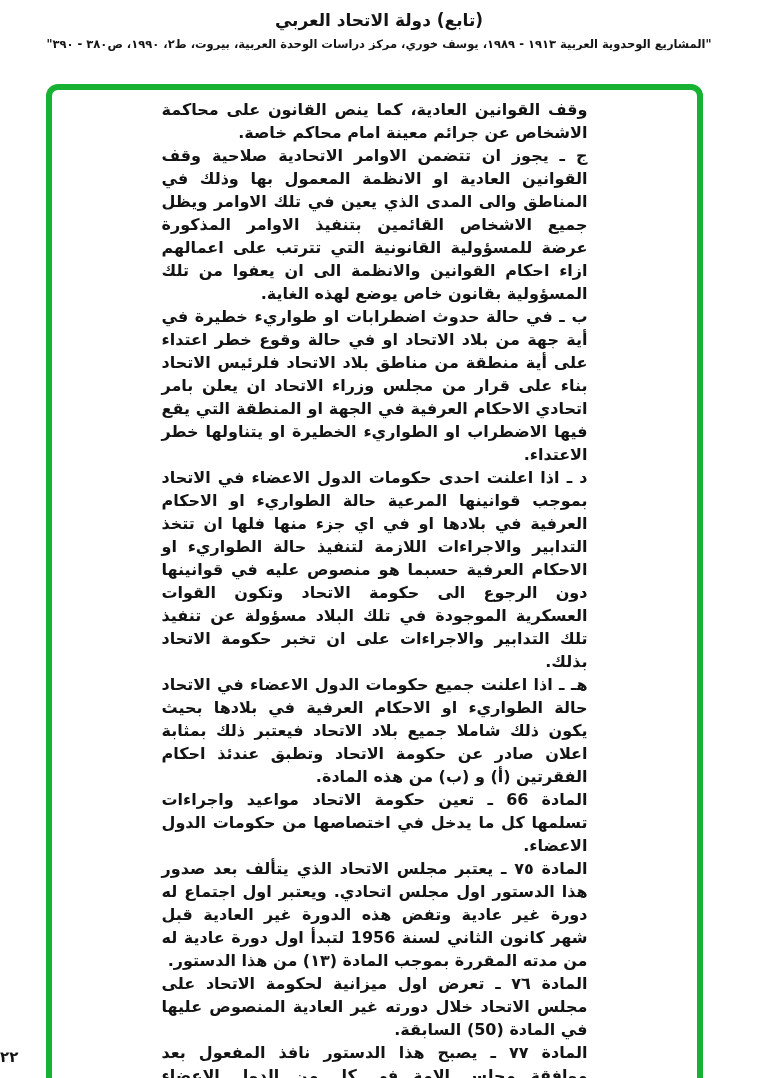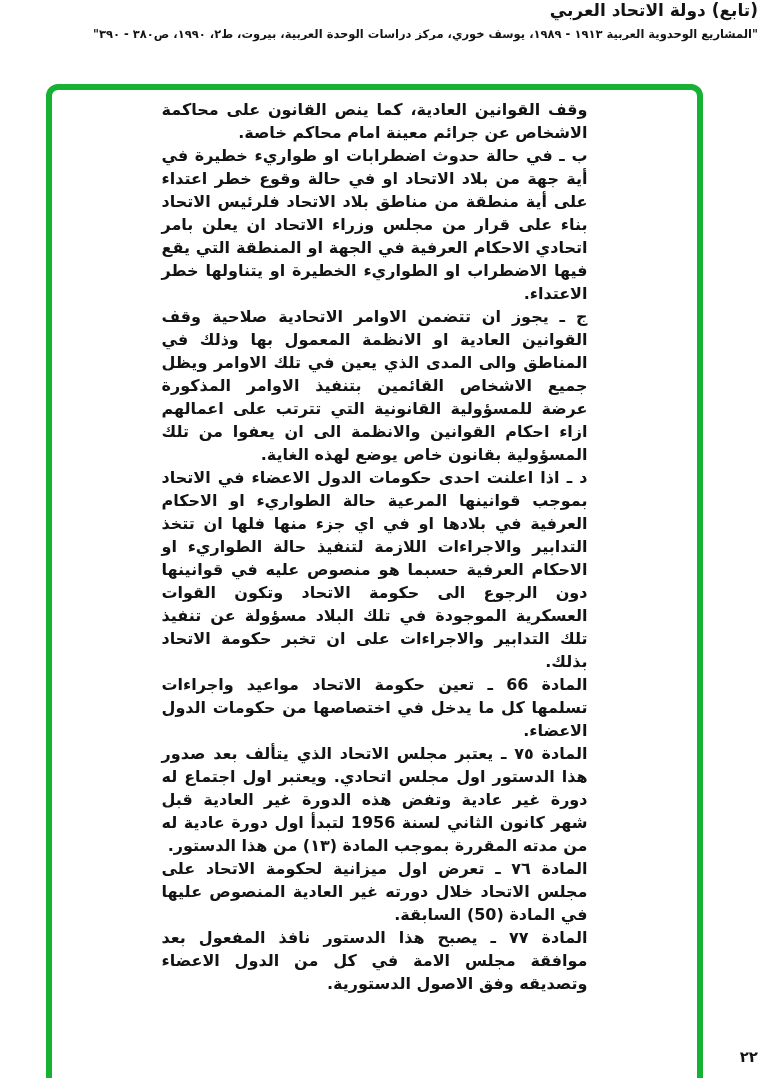--- a/index.html
+++ b/index.html
@@ -16,23 +16,24 @@
     overflow: hidden;
   }
   .page {
     position: relative;
     width: 758px;
     height: 1078px;
     background: #ffffff;
   }
   .header {
     position: absolute;
-    top: 0;
+    top: 10px;
     left: 0;
     right: 0;
+    text-align: center;
     direction: rtl;
   }
   .title {
     font-size: 17px;
     font-weight: bold;
     letter-spacing: 0.3px;
   }
   .citation {
     font-size: 11.5px;
     font-weight: bold;
@@ -63,43 +64,44 @@
   }
   .para {
     margin: 0;
     padding: 0;
   }
   .pagenum {
     position: absolute;
     bottom: 12px;
     left: 0;
     right: 0;
-    text-align: right;
+    text-align: left;
     font-size: 15px;
     font-weight: bold;
     direction: rtl;
     letter-spacing: 4px;
   }
 </style>
 </head>
 <body>
 
 <div class="page">
 
   <div class="header">
     <div class="title">(تابع) دولة الاتحاد العربي</div>
     <div class="citation">"المشاريع الوحدوية العربية ١٩١٣ - ١٩٨٩، يوسف خوري، مركز دراسات الوحدة العربية، بيروت، ط٢، ١٩٩٠، ص٣٨٠ - ٣٩٠"</div>
   </div>
 
   <div class="frame">
     <div class="textcol">
         <p class="para">وقف القوانين العادية، كما ينص القانون على محاكمة الاشخاص عن جرائم معينة امام محاكم خاصة.</p>
+        <p class="para">ج ـ يجوز ان تتضمن الاوامر الاتحادية صلاحية وقف القوانين العادية او الانظمة المعمول بها وذلك في المناطق والى المدى الذي يعين في تلك الاوامر ويظل جميع الاشخاص القائمين بتنفيذ الاوامر المذكورة عرضة للمسؤولية القانونية التي تترتب على اعمالهم ازاء احكام القوانين والانظمة الى ان يعفوا من تلك المسؤولية بقانون خاص يوضع لهذه الغاية.</p>
         <p class="para">ب ـ في حالة حدوث اضطرابات او طواريء خطيرة في أية جهة من بلاد الاتحاد او في حالة وقوع خطر اعتداء على أية منطقة من مناطق بلاد الاتحاد فلرئيس الاتحاد بناء على قرار من مجلس وزراء الاتحاد ان يعلن بامر اتحادي الاحكام العرفية في الجهة او المنطقة التي يقع فيها الاضطراب او الطواريء الخطيرة او يتناولها خطر الاعتداء.</p>
-        <p class="para">ج ـ يجوز ان تتضمن الاوامر الاتحادية صلاحية وقف القوانين العادية او الانظمة المعمول بها وذلك في المناطق والى المدى الذي يعين في تلك الاوامر ويظل جميع الاشخاص القائمين بتنفيذ الاوامر المذكورة عرضة للمسؤولية القانونية التي تترتب على اعمالهم ازاء احكام القوانين والانظمة الى ان يعفوا من تلك المسؤولية بقانون خاص يوضع لهذه الغاية.</p>
         <p class="para">د ـ اذا اعلنت احدى حكومات الدول الاعضاء في الاتحاد بموجب قوانينها المرعية حالة الطواريء او الاحكام العرفية في بلادها او في اي جزء منها فلها ان تتخذ التدابير والاجراءات اللازمة لتنفيذ حالة الطواريء او الاحكام العرفية حسبما هو منصوص عليه في قوانينها دون الرجوع الى حكومة الاتحاد وتكون القوات العسكرية الموجودة في تلك البلاد مسؤولة عن تنفيذ تلك التدابير والاجراءات على ان تخبر حكومة الاتحاد بذلك.</p>
+        <p class="para">هـ ـ اذا اعلنت جميع حكومات الدول الاعضاء في الاتحاد حالة الطواريء او الاحكام العرفية في بلادها بحيث يكون ذلك شاملا جميع بلاد الاتحاد فيعتبر ذلك بمثابة اعلان صادر عن حكومة الاتحاد وتطبق عندئذ احكام الفقرتين (أ) و (ب) من هذه المادة.</p>
         <p class="para">المادة 66 ـ تعين حكومة الاتحاد مواعيد واجراءات تسلمها كل ما يدخل في اختصاصها من حكومات الدول الاعضاء.</p>
         <p class="para">المادة ٧٥ ـ يعتبر مجلس الاتحاد الذي يتألف بعد صدور هذا الدستور اول مجلس اتحادي. ويعتبر اول اجتماع له دورة غير عادية وتفض هذه الدورة غير العادية قبل شهر كانون الثاني لسنة 1956 لتبدأ اول دورة عادية له من مدته المقررة بموجب المادة (١٣) من هذا الدستور.</p>
         <p class="para">المادة ٧٦ ـ تعرض اول ميزانية لحكومة الاتحاد على مجلس الاتحاد خلال دورته غير العادية المنصوص عليها في المادة (50) السابقة.</p>
         <p class="para">المادة ٧٧ ـ يصبح هذا الدستور نافذ المفعول بعد موافقة مجلس الامة في كل من الدول الاعضاء وتصديقه وفق الاصول الدستورية.</p>
       </div>
   </div>
 
   <div class="pagenum">٢٢</div>
 
 </div>

